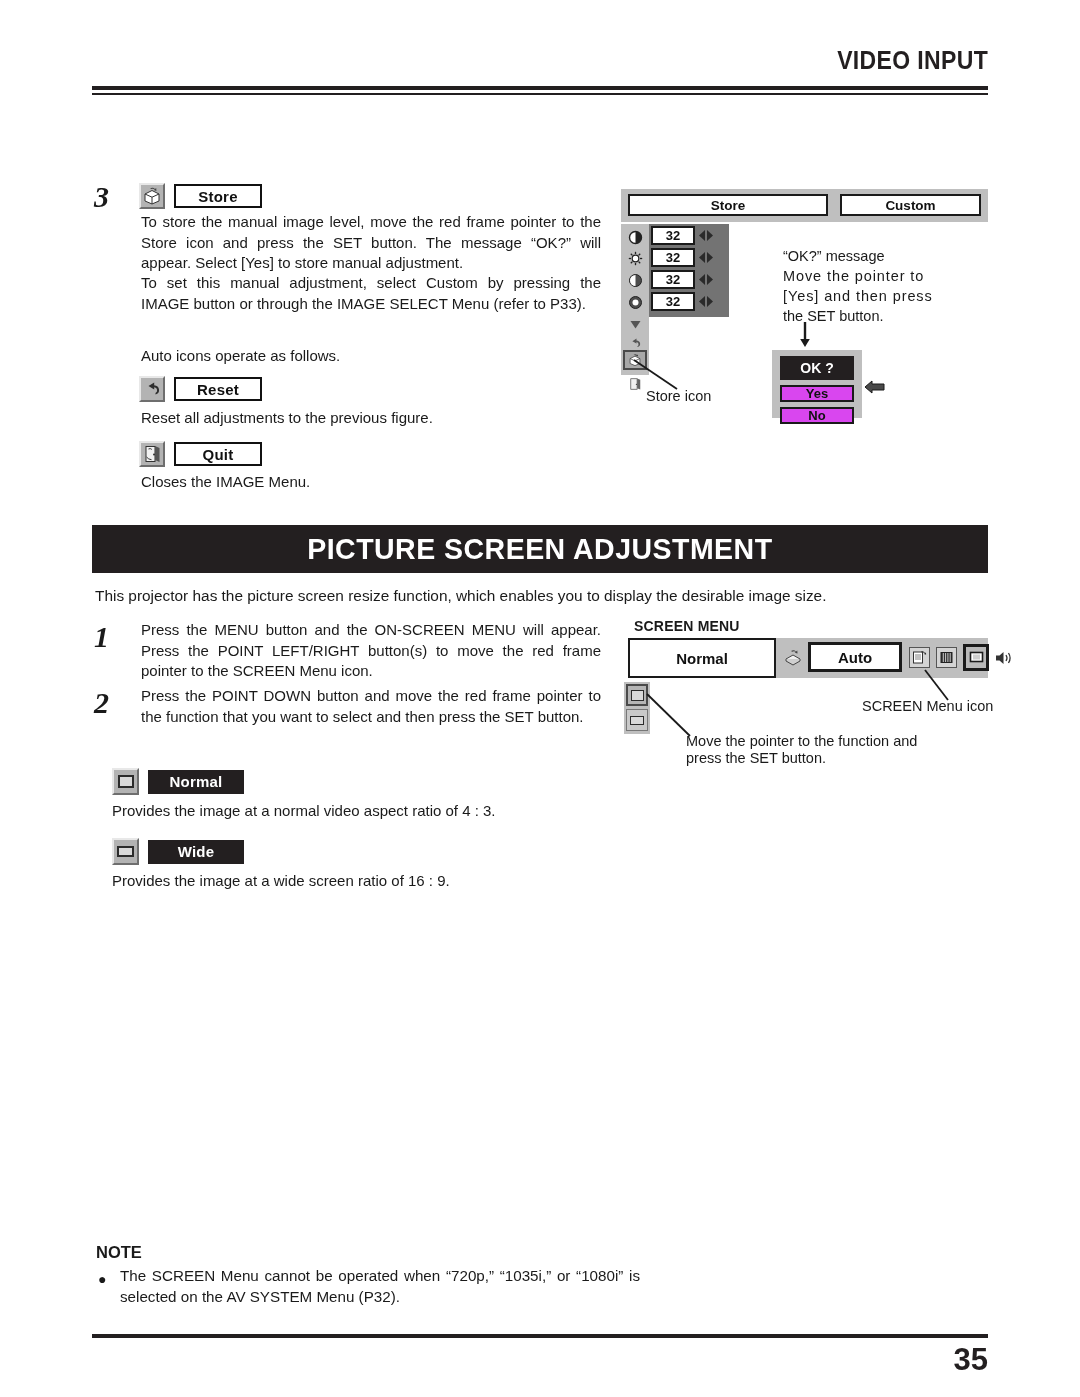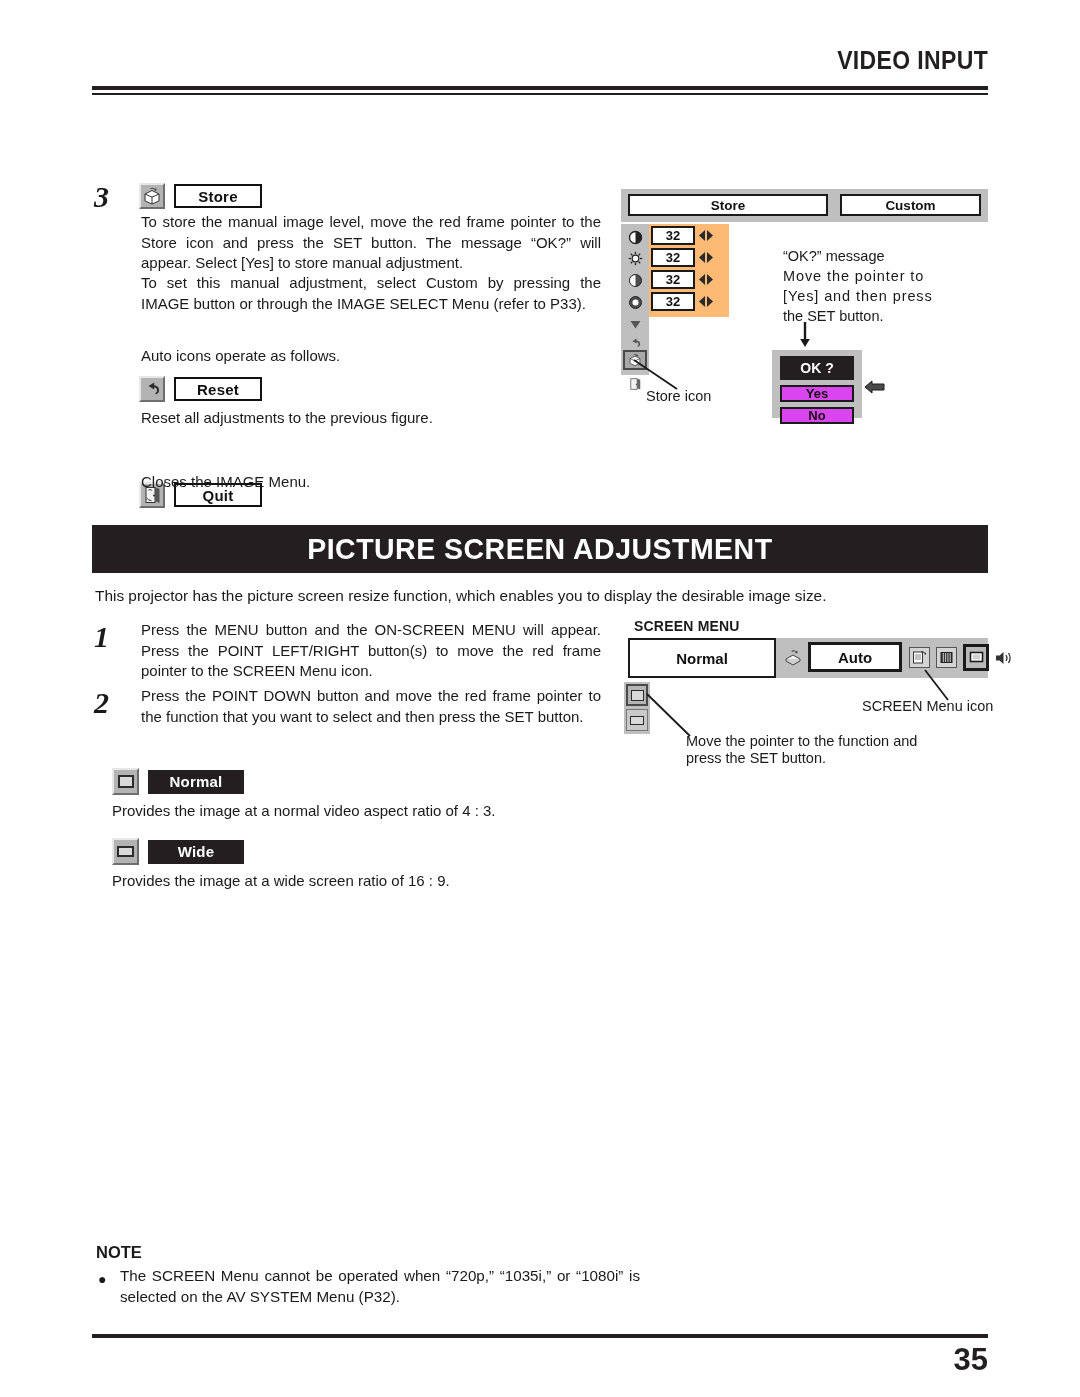--- a/index.html
+++ b/index.html
@@ -325,21 +325,21 @@
   <div class="chip-row" style="left:139px; top:376px;">
     <div class="chip-icon">
       <svg width="19" height="17" viewBox="0 0 19 17">
         <path d="M12.5 13.5 q4 -1 3.5 -5 q-0.5 -3.7 -4.8 -4.2 L11.2 1.5 L5.5 5 L11.2 8.4 L11.2 6.2 q2.6 0.4 2.9 2.6 q0.3 2.2 -1.6 3.3 Z" fill="#2e2e2e"></path>
       </svg>
     </div>
     <div class="chip-label">Reset</div>
   </div>
   <div class="body-text" style="position:absolute; left:141px; top:408px; width:460px; text-align:left;">Reset all adjustments to the previous figure.</div>
 
-  <div class="chip-row" style="left:139px; top:441px;margin-top:41px;">
+  <div class="chip-row" style="left:139px; top:441px;">
     <div class="chip-icon">
       <svg width="20" height="20" viewBox="0 0 20 20">
         <rect x="4" y="2.5" width="9" height="15" fill="#f2f2f2" stroke="#333" stroke-width="1"></rect>
         <path d="M13 2 L17.5 4 L17.5 18 L13 16 Z" fill="#555"></path>
         <circle cx="12" cy="10.5" r="0.9" fill="#222"></circle>
         <path d="M4.5 13 q2 2.5 5 2.7" fill="none" stroke="#333" stroke-width="1"></path>
         <path d="M6.5 5 q1.8 -1 3.3 0.4" fill="none" stroke="#333" stroke-width="1"></path>
       </svg>
     </div>
     <div class="chip-label">Quit</div>
@@ -404,21 +404,21 @@
     </div>
     <div class="osd-iconcell" style="position:absolute; left:3px; top:149px;">
       <svg width="14" height="14" viewBox="0 0 20 20">
         <rect x="4" y="2.5" width="9" height="15" fill="#f2f2f2" stroke="#444" stroke-width="1"></rect>
         <path d="M13 2 L17.5 4 L17.5 18 L13 16 Z" fill="#666"></path>
         <circle cx="12" cy="10.5" r="0.9" fill="#333"></circle>
       </svg>
     </div>
   </div>
 
-  <div style="position:absolute; left:649px; top:224px; width:80px; height:93px; background:#fdba74;">
+  <div style="position:absolute; left:649px; top:224px; width:80px; height:93px; background:#737373;">
     <div style="position:absolute; left:2px; top:2px; display:flex; align-items:center;">
       <div class="val-box">32</div>
       <div class="arrows">
         <svg width="18" height="13" viewBox="0 0 18 13">
             <path d="M8 1 L8 12 L2 6.5 Z" fill="#2a2a2a"></path>
             <path d="M10 1 L10 12 L16 6.5 Z" fill="#2a2a2a"></path>
           </svg>
       </div>
     </div>
     <div style="position:absolute; left:2px; top:24px; display:flex; align-items:center;">

